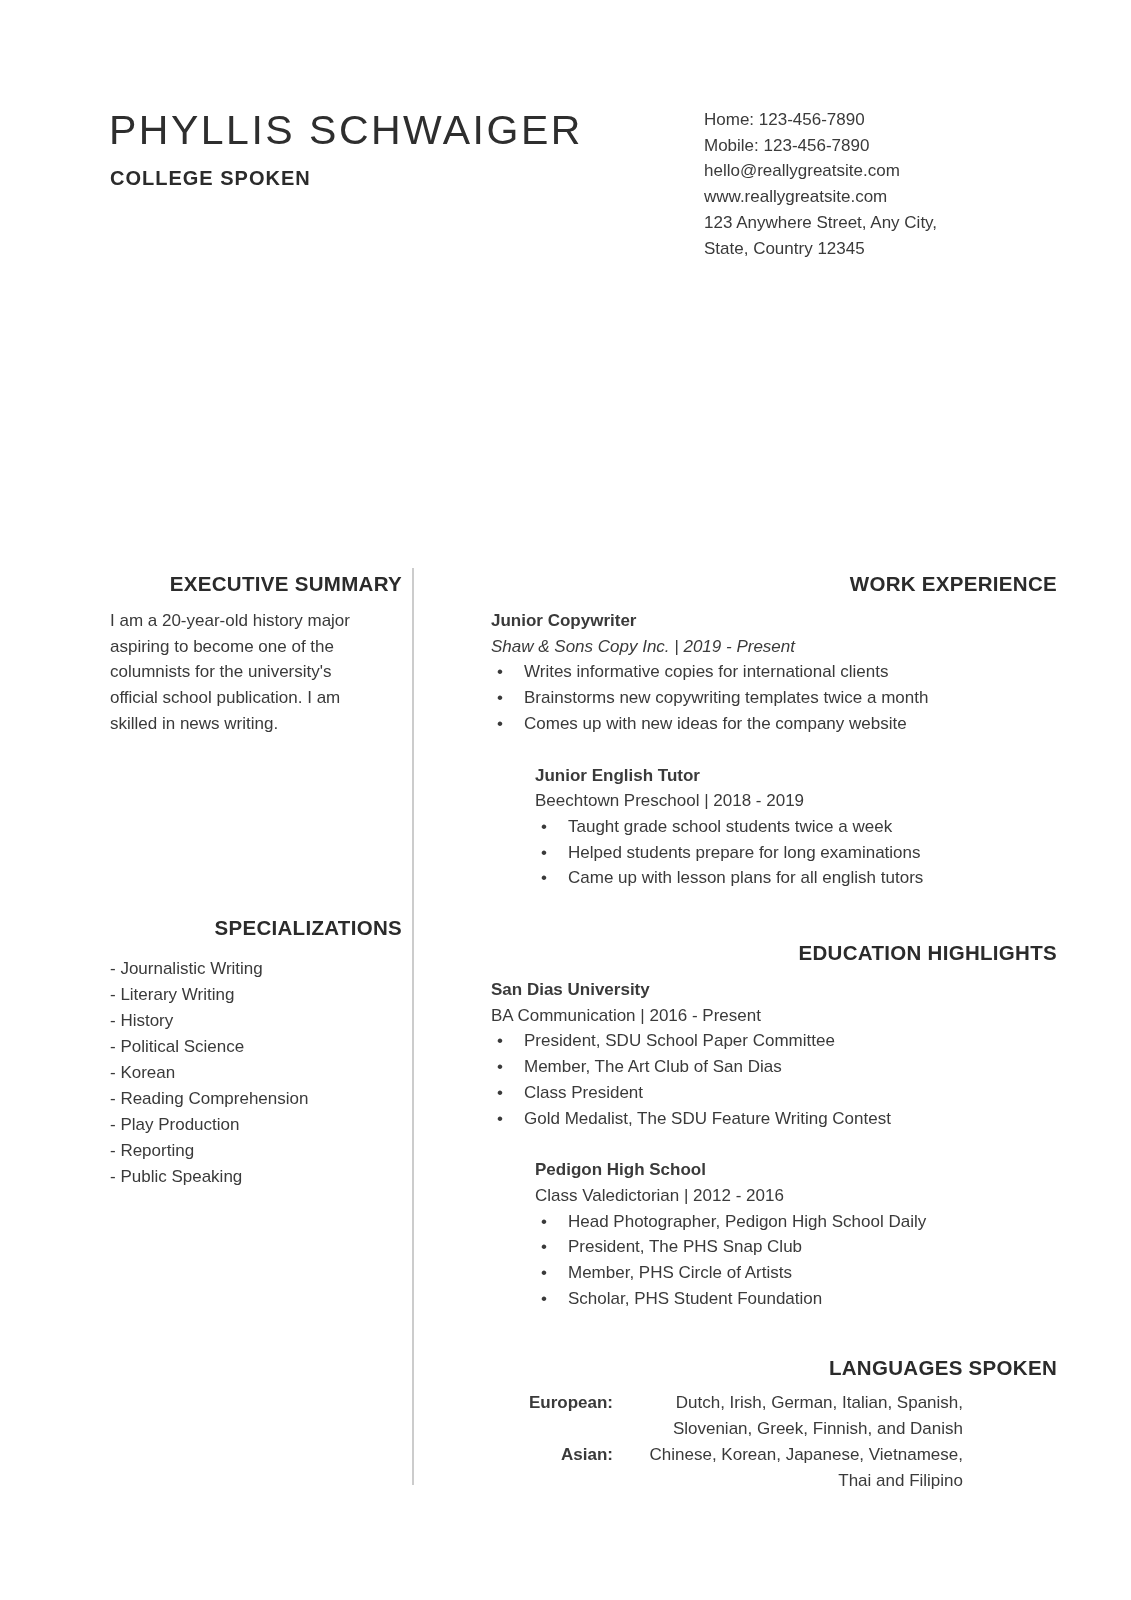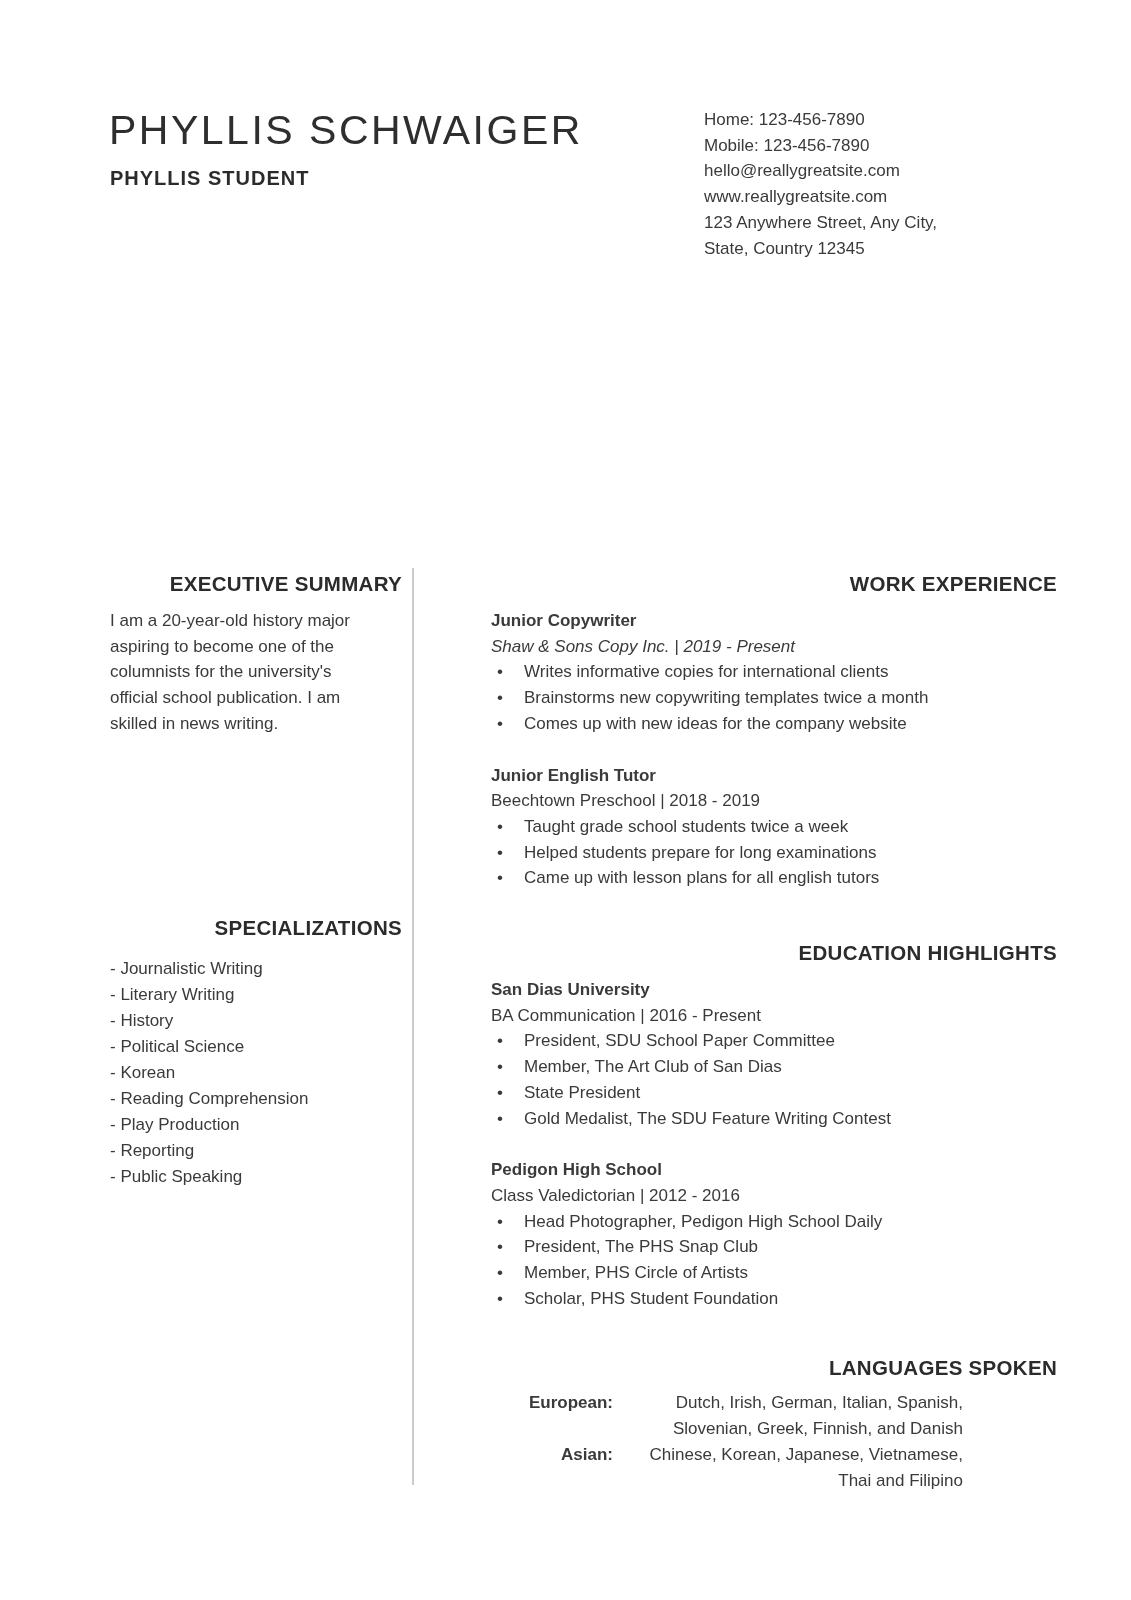--- a/index.html
+++ b/index.html
@@ -89,21 +89,21 @@
   .summary-text {
     margin: 10px 0 0 0;
     width: 256px;
   }
 
   .section-specializations { margin-top: 177px; }
   .spec-list { margin-top: 14px; }
   .spec-item { line-height: 26px; }
 
   .entry { margin-top: 10px; }
-  .entry + .entry { margin-top: 26px; }
+  .entry + .entry { margin-top: 26px; margin-left: 44px; }
   .entry-title { font-weight: 700; }
   .italic { font-style: italic; }
 
   .bullet {
     position: relative;
     padding-left: 33px;
   }
   .bullet .dot::before {
     content: "\2022";
     position: absolute;
@@ -122,21 +122,21 @@
   }
   .lang-label { font-weight: 700; }
 </style>
 </head>
 <body>
 
 <div class="page">
 
   <header>
     <h1 class="resume-name">PHYLLIS SCHWAIGER</h1>
-    <div class="resume-role">PHYLLIS STUDENT</div>
+    <div class="resume-role">COLLEGE SPOKEN</div>
     <address class="contact">
       <div>Home: 123-456-7890</div>
       <div>Mobile: 123-456-7890</div>
       <div>hello@reallygreatsite.com</div>
       <div>www.reallygreatsite.com</div>
       <div>123 Anywhere Street, Any City,</div>
       <div>State, Country 12345</div>
     </address>
   </header>
 
@@ -191,21 +191,21 @@
       </section>
 
       <section class="section-education">
         <h2 class="section-heading">EDUCATION HIGHLIGHTS</h2>
 
         <div class="entry">
           <div class="entry-title">San Dias University</div>
           <div class="entry-subtitle">BA Communication | 2016 - Present</div>
           <div class="bullet"><span class="dot"></span><span>President, SDU School Paper Committee</span></div>
           <div class="bullet"><span class="dot"></span><span>Member, The Art Club of San Dias</span></div>
-          <div class="bullet"><span class="dot"></span><span>State President</span></div>
+          <div class="bullet"><span class="dot"></span><span>Class President</span></div>
           <div class="bullet"><span class="dot"></span><span>Gold Medalist, The SDU Feature Writing Contest</span></div>
         </div>
 
         <div class="entry school2">
           <div class="entry-title">Pedigon High School</div>
           <div class="entry-subtitle">Class Valedictorian | 2012 - 2016</div>
           <div class="bullet"><span class="dot"></span><span>Head Photographer, Pedigon High School Daily</span></div>
           <div class="bullet"><span class="dot"></span><span>President, The PHS Snap Club</span></div>
           <div class="bullet"><span class="dot"></span><span>Member, PHS Circle of Artists</span></div>
           <div class="bullet"><span class="dot"></span><span>Scholar, PHS Student Foundation</span></div>

